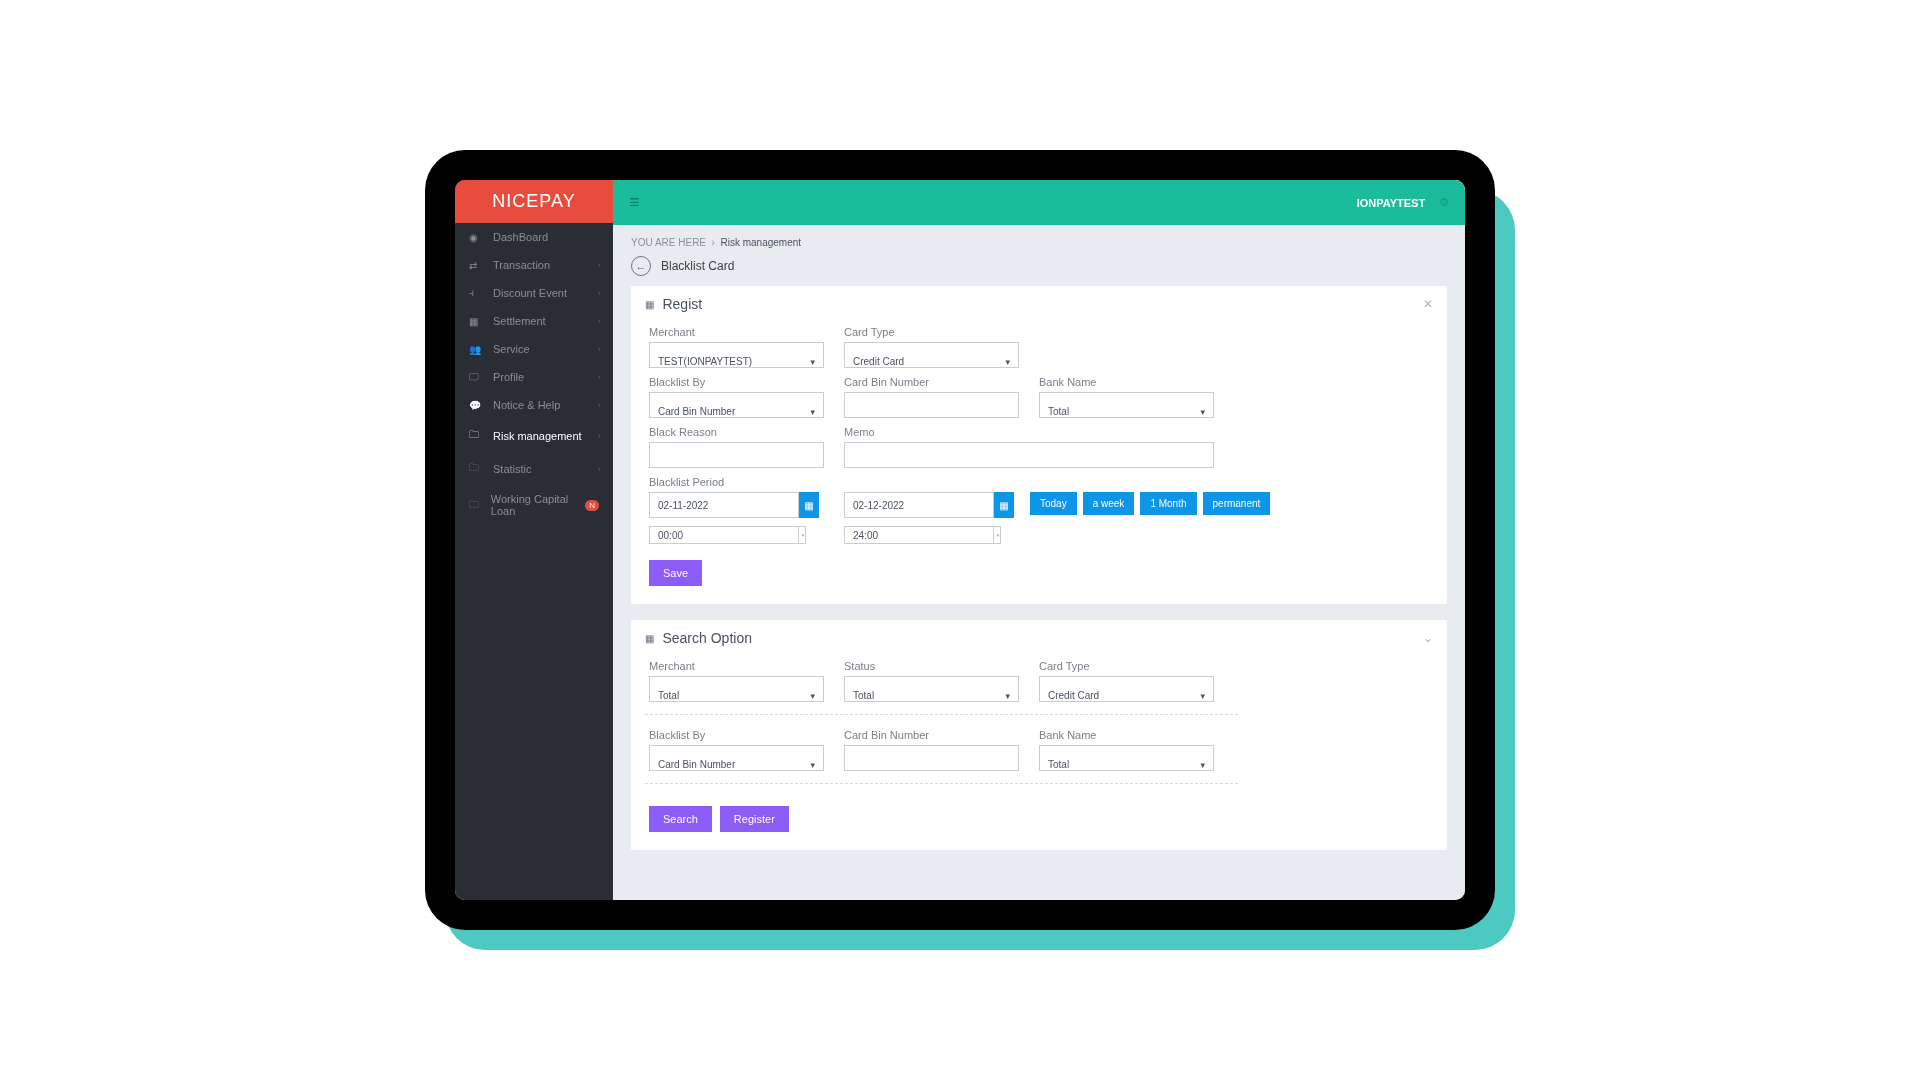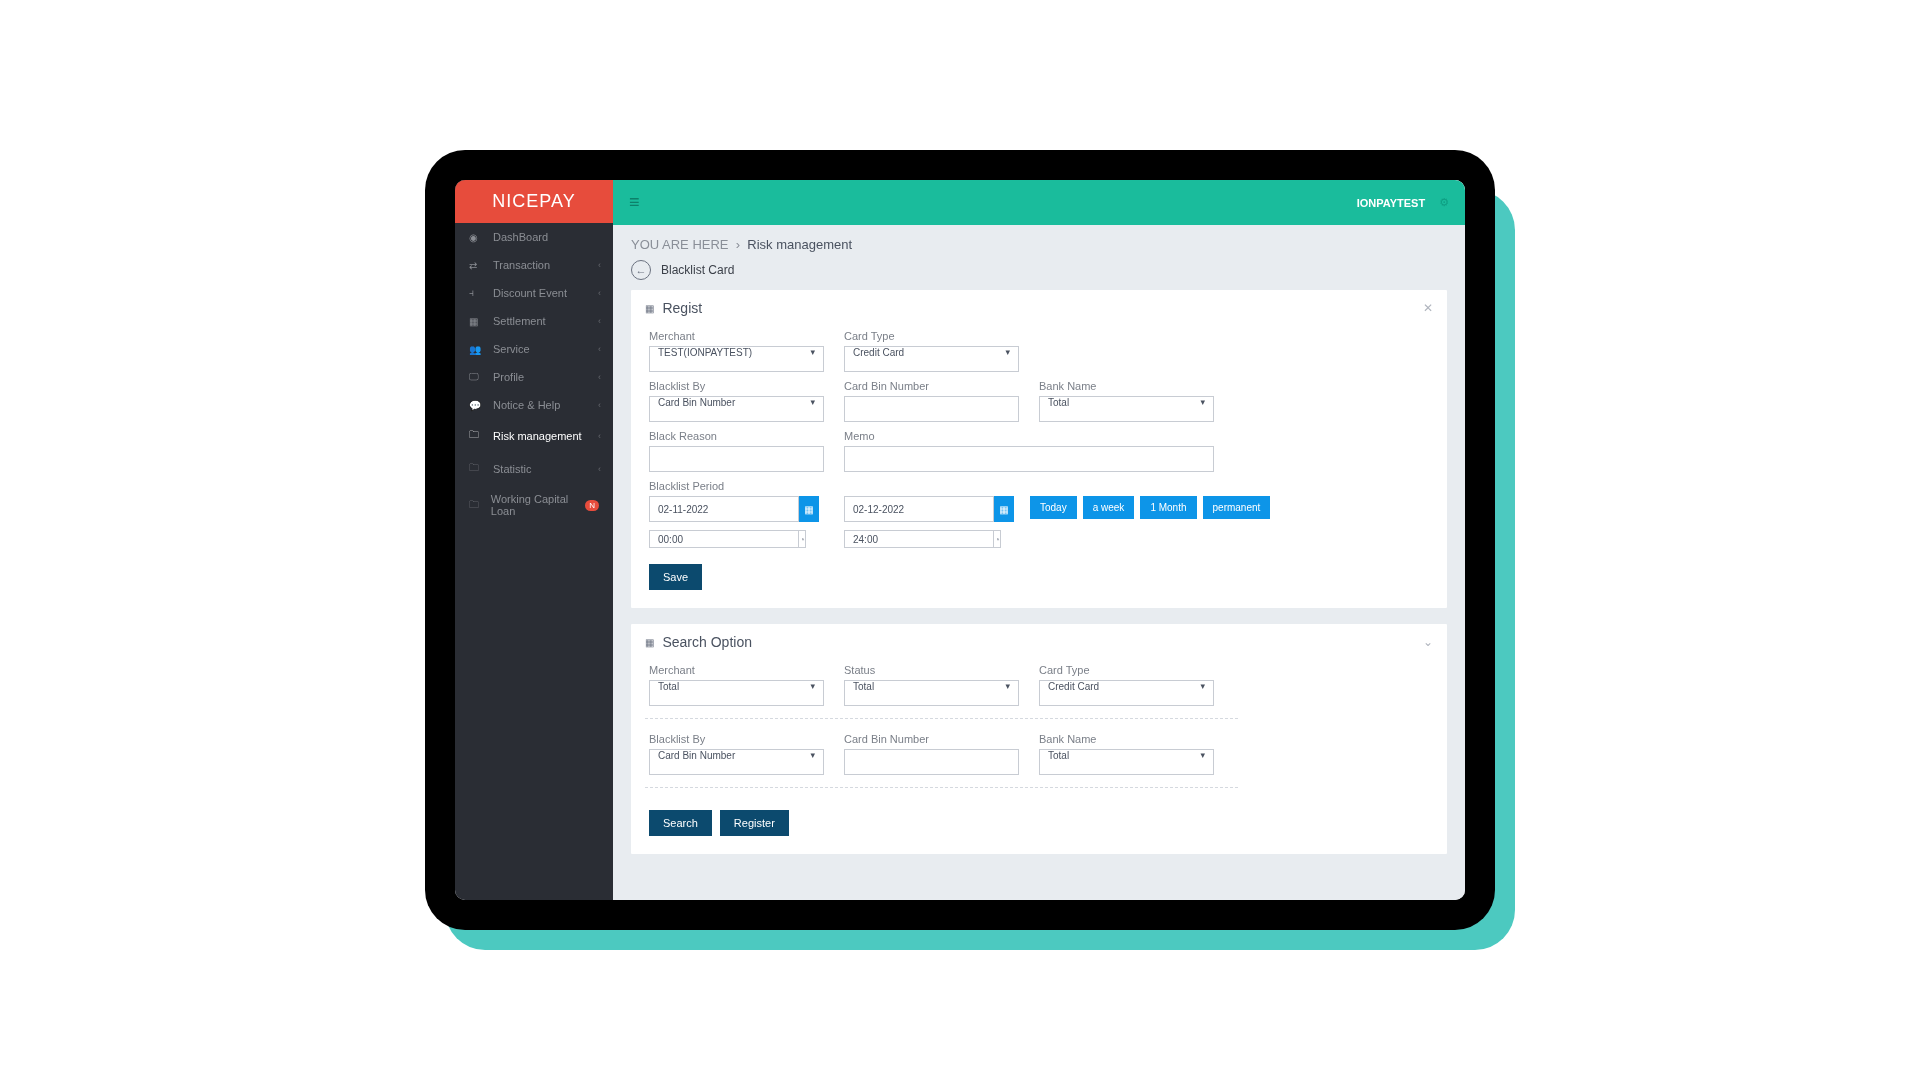--- a/index.html
+++ b/index.html
@@ -104,21 +104,21 @@
 }
 .hamburger { font-size: 18px; color: #0d806a; cursor: pointer; }
 .topbar-spacer { flex: 1; }
 .topbar-user { font-size: 11px; font-weight: 700; margin-right: 14px; }
 .topbar-gear { font-size: 11px; cursor: pointer; color: #0e9e82; }
 
 .page-header {
   padding: 12px 18px 10px;
 }
 .breadcrumb {
-  font-size: 13px;
+  font-size: 10px;
   color: #8a8f98;
   margin-bottom: 8px;
 }
 .breadcrumb-current { color: #4a5260; font-weight: 500; }
 .page-title-row {
   display: flex;
   align-items: center;
   gap: 10px;
 }
 .back-btn {
@@ -171,21 +171,21 @@
   height: 26px;
   border: 1px solid #c8ccd3;
   background: #fff;
   padding: 0 8px;
   font-size: 10px;
   color: #4a5260;
   position: relative;
 }
 .select {
   display: flex;
-  align-items: flex-start;
+  align-items: flex-end;
   cursor: pointer;
 }
 .select::after {
   content: '▾';
   position: absolute;
   right: 8px;
   font-size: 9px;
   color: #4a5260;
 }
 .date-wrap { display: flex; }
@@ -234,21 +234,21 @@
 .qbtn {
   background: #0d95e8;
   color: #fff;
   font-size: 10px;
   padding: 6px 10px;
   border: none;
   cursor: pointer;
 }
 
 .btn-primary {
-  background: #0c4a6e;
+  background: #8b5cf6;
   color: #fff;
   border: none;
   font-size: 11px;
   padding: 7px 14px;
   cursor: pointer;
 }
 
 .period-row {
   display: grid;
   grid-template-columns: 170px 25px 170px 1fr;

